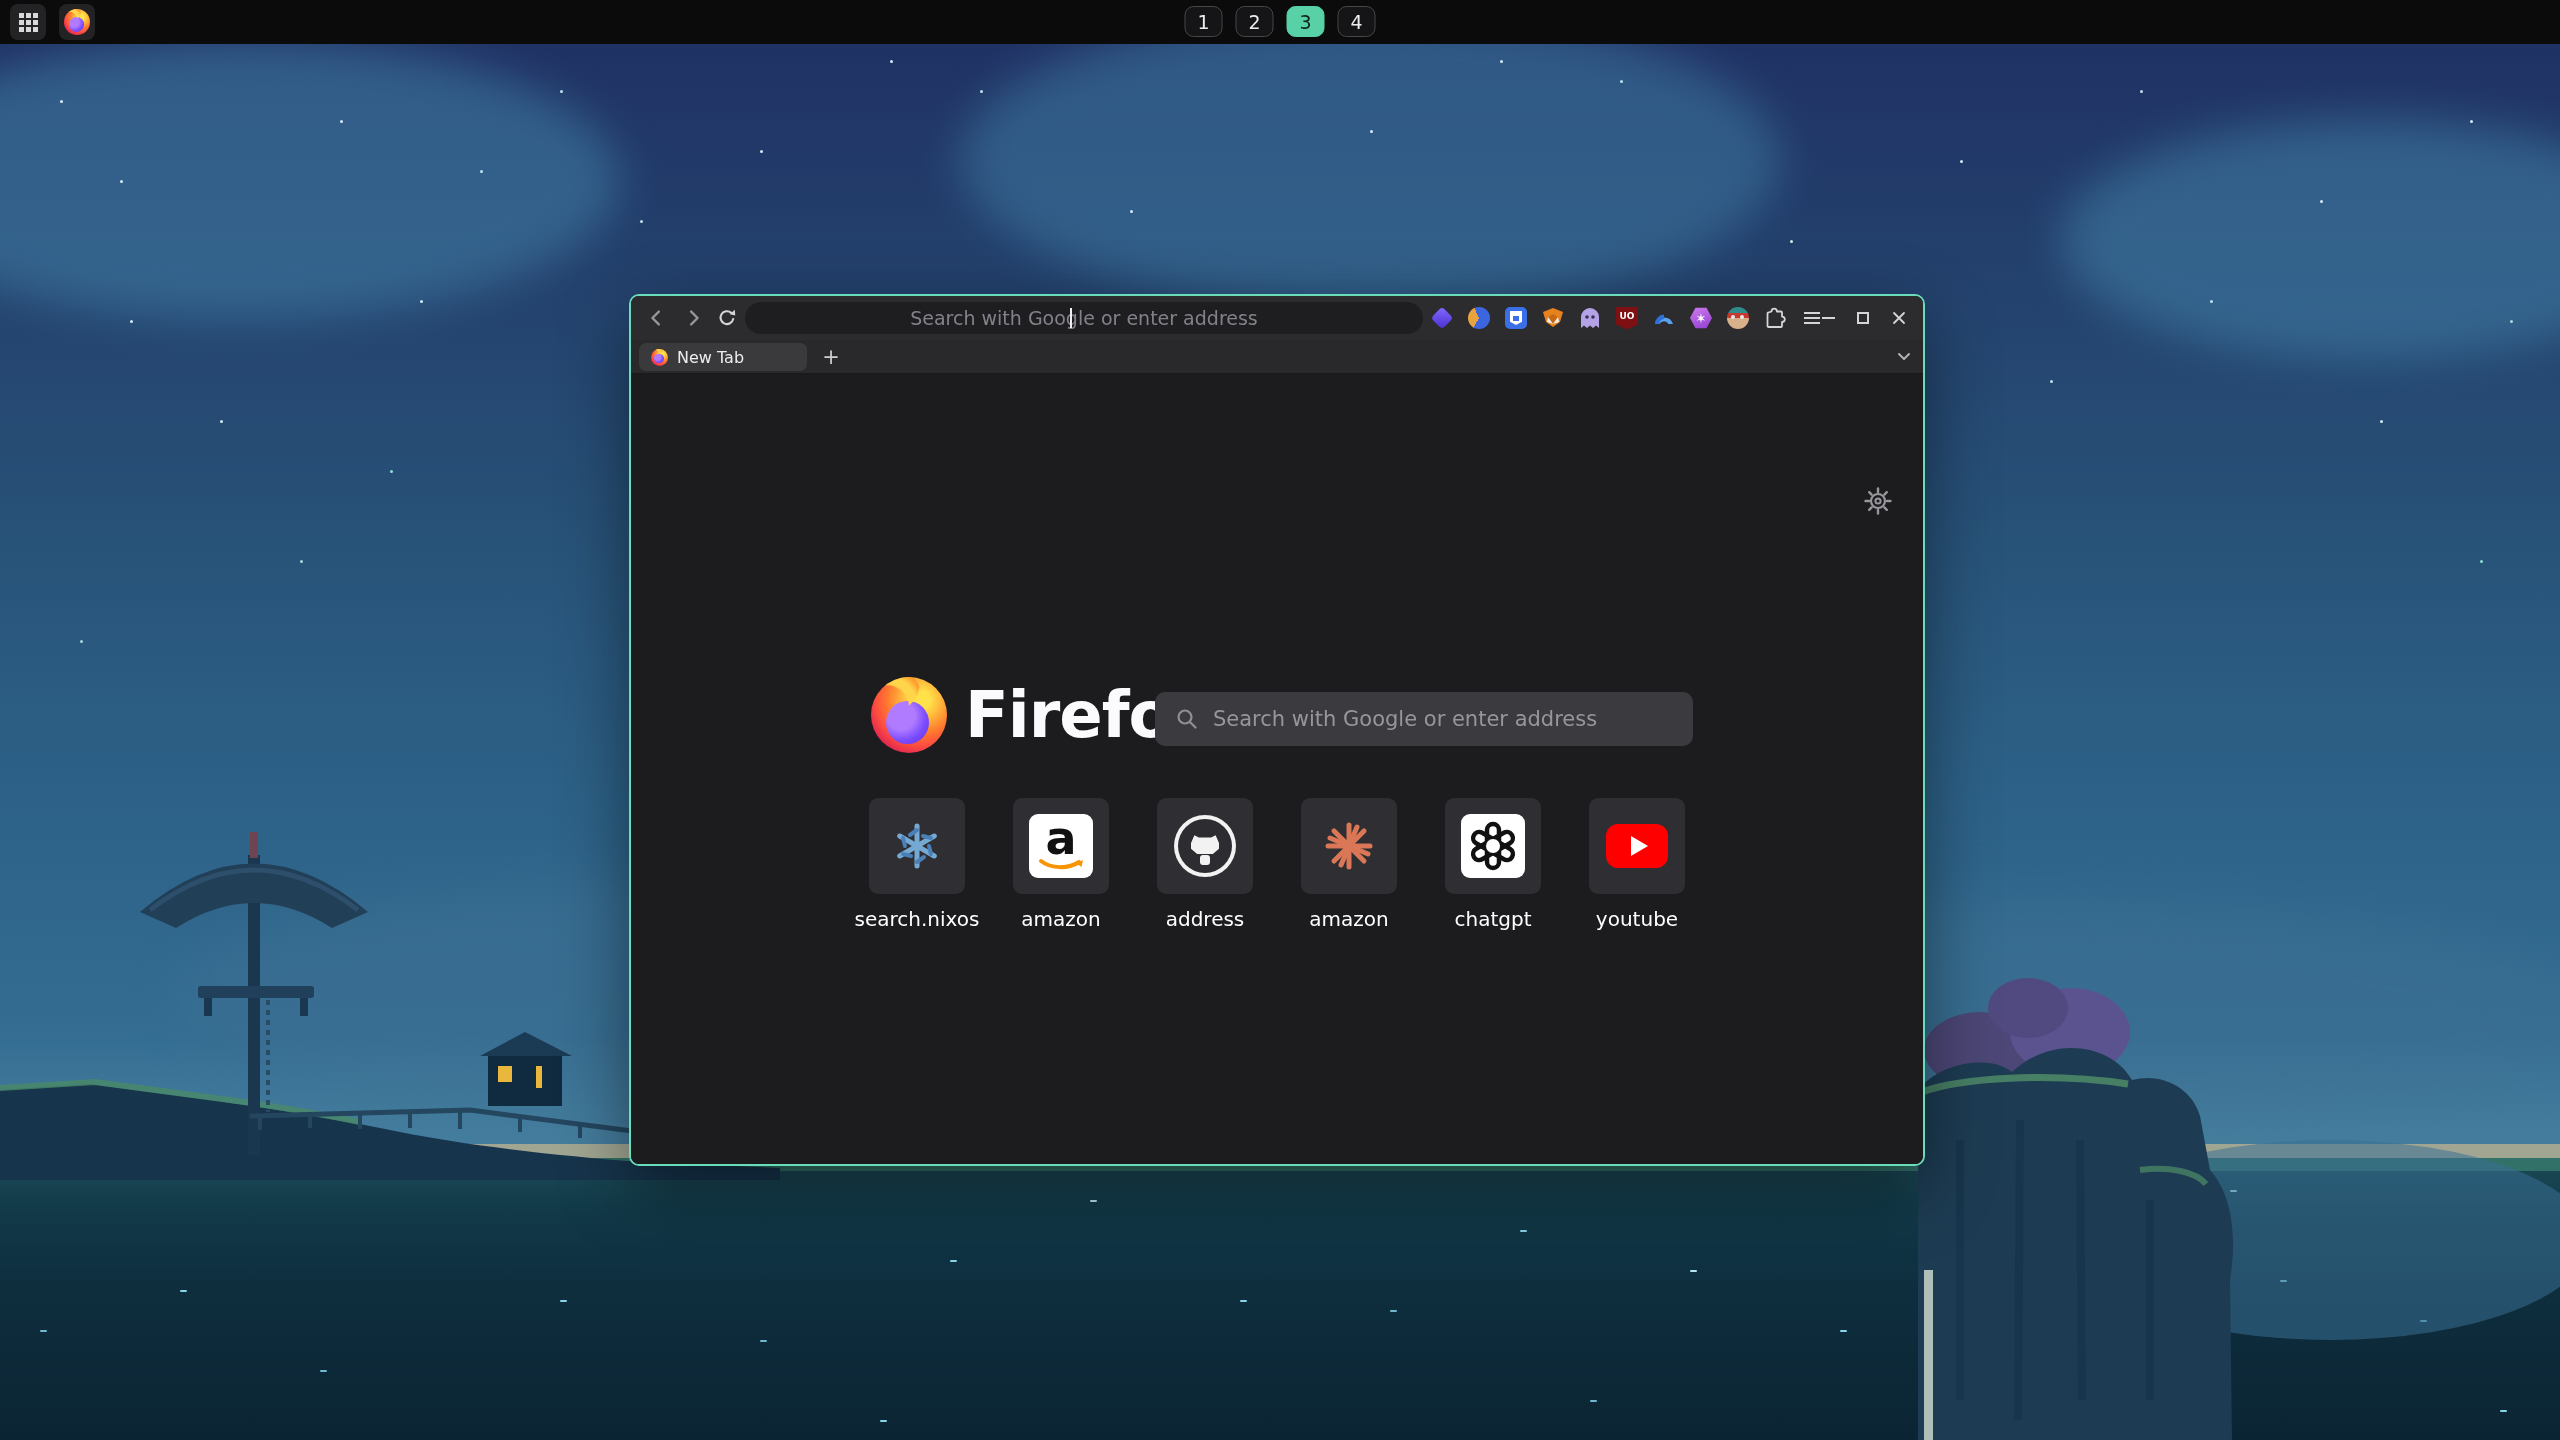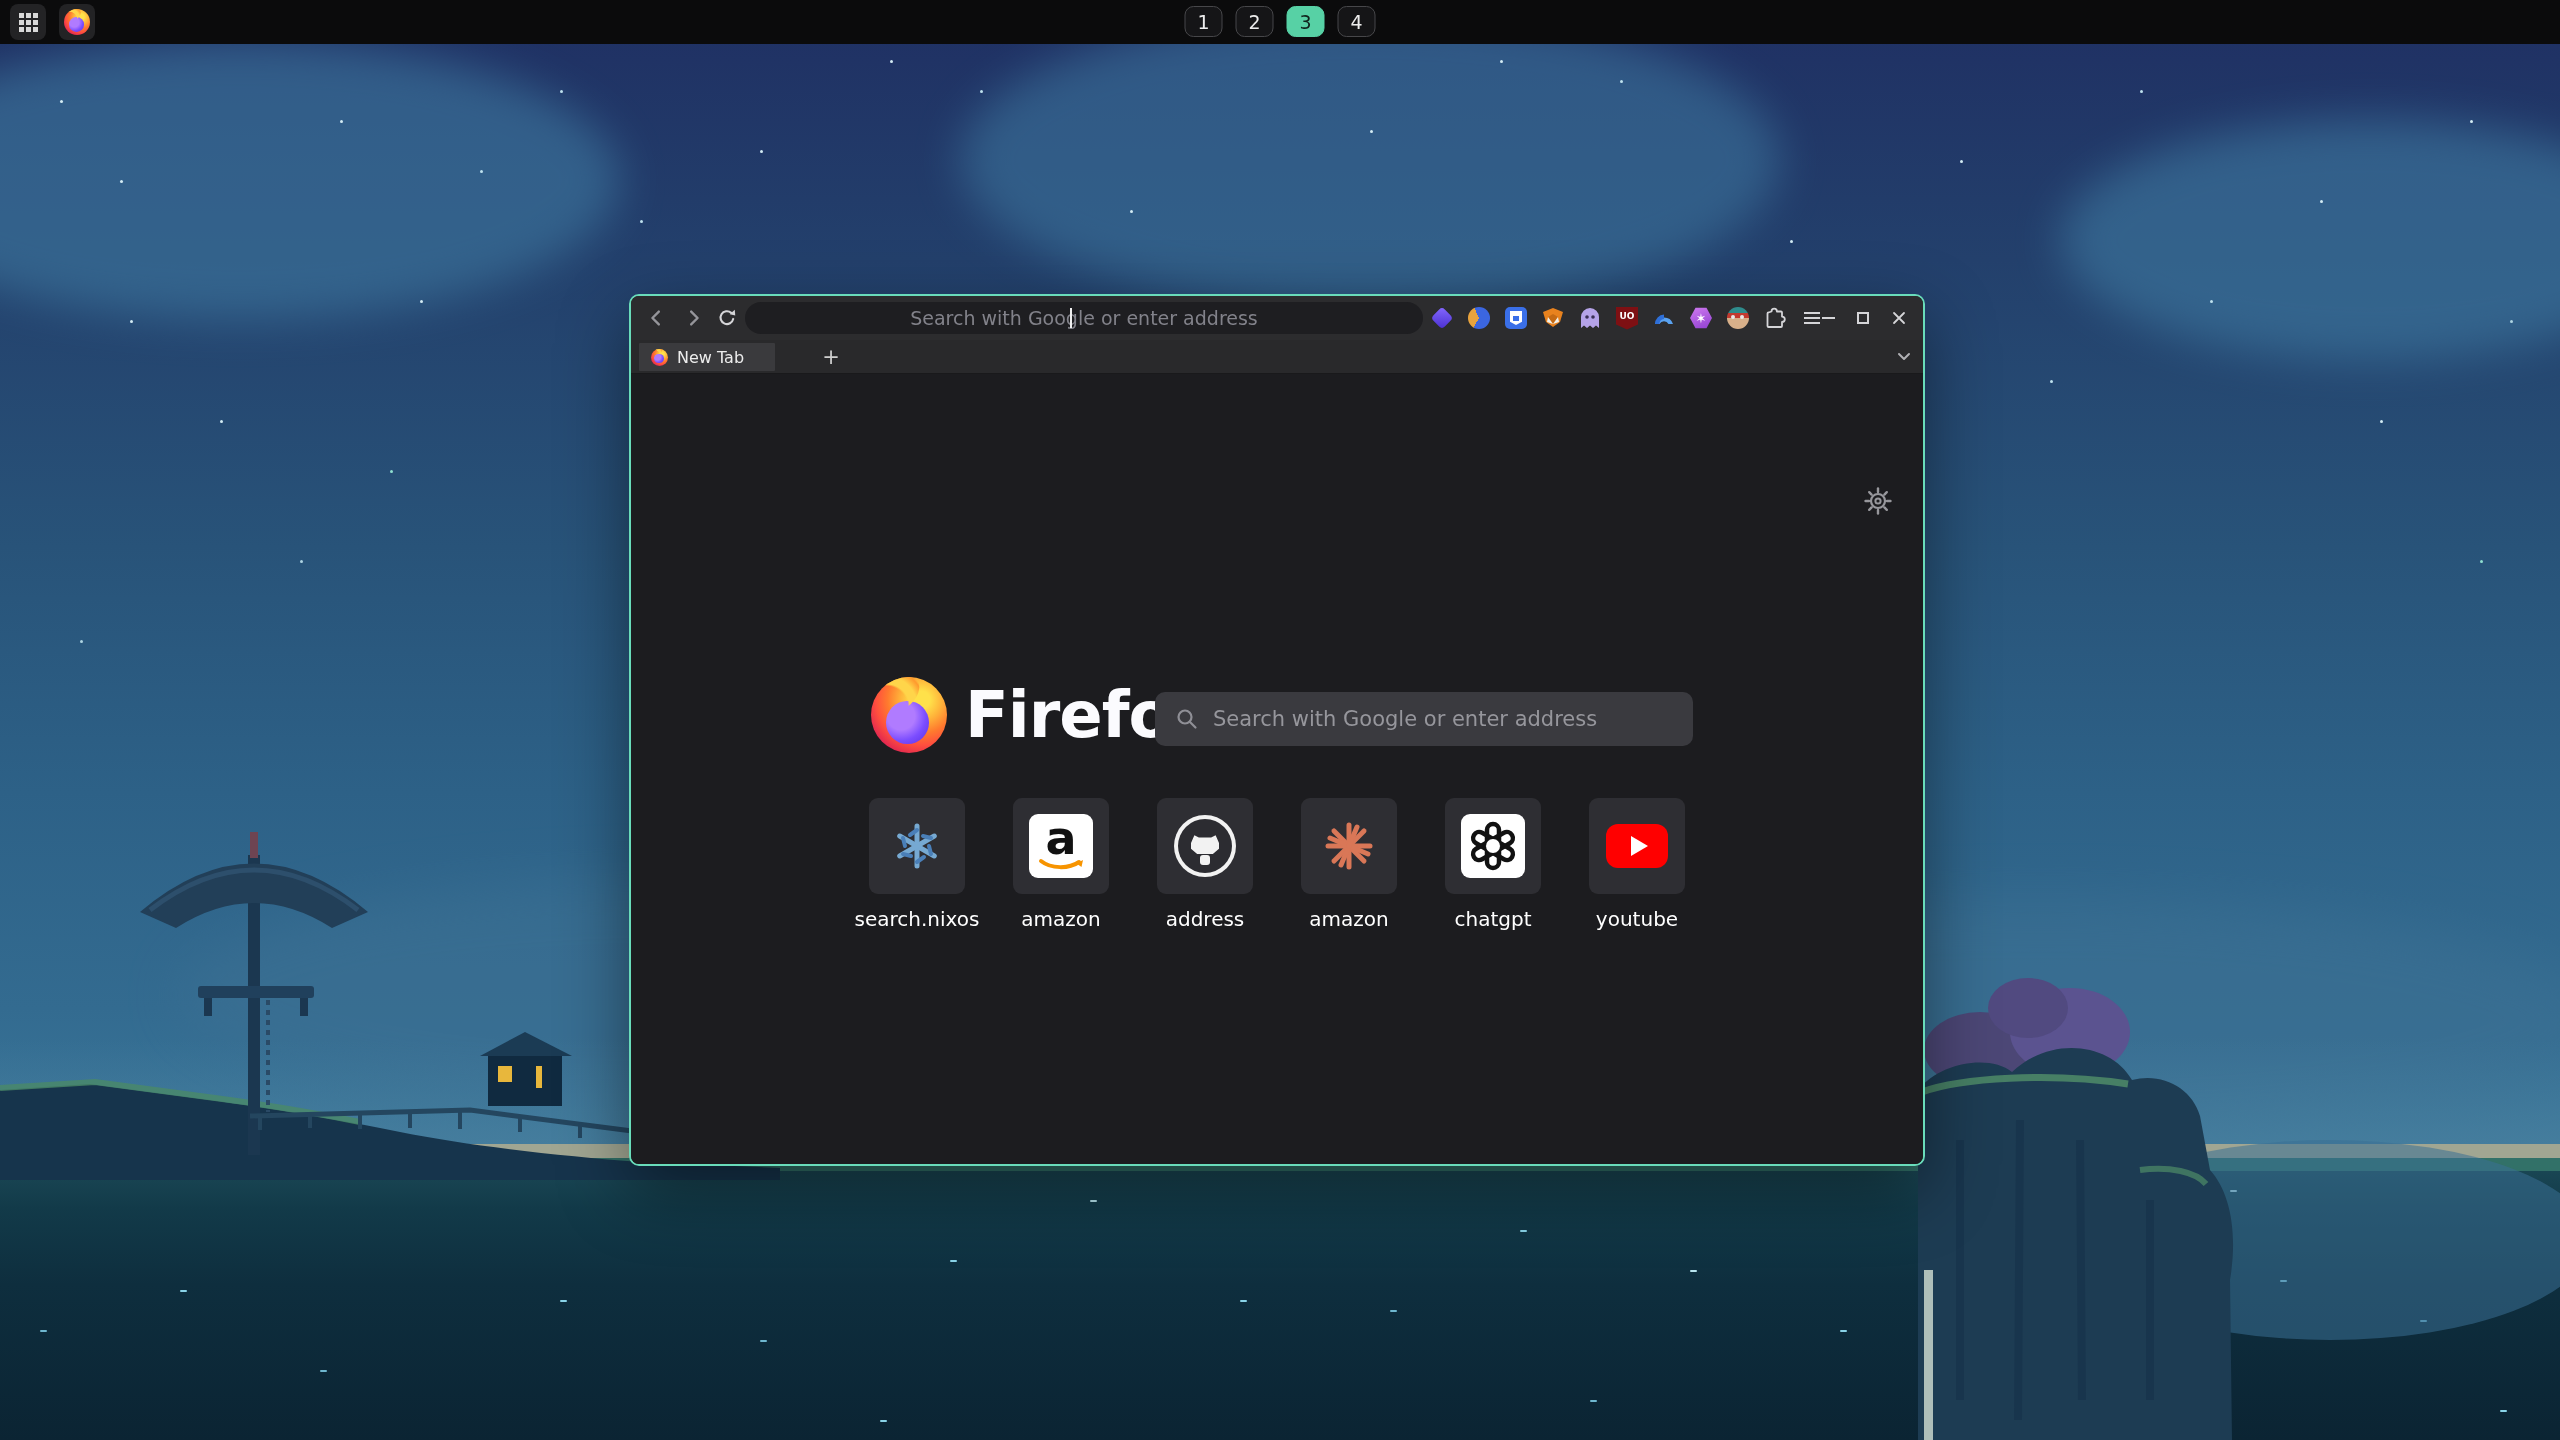--- a/index.html
+++ b/index.html
@@ -81,21 +81,21 @@
     background:linear-gradient(180deg,#2e8c8c 0 26%,#c23a30 26% 52%,#d8b08a 52% 100%); }
   .gogglface::after { content:""; position:absolute; left:4px; top:8px; width:4px; height:4px; border-radius:50%;
     background:#e8e8e8; box-shadow:9px 0 #e8e8e8; }
   .hamburger { display:flex; flex-direction:column; gap:3px; }
   .hamburger span { width:16px; height:2px; background:#d5d5d8; }
   .win-controls { position:absolute; right:16px; top:9px; display:flex; gap:22px; align-items:center; height:26px; }
   .minimize-bar { width:13px; height:2px; background:#d5d5d8; }
   .maximize-box { width:12px; height:12px; border:2px solid #d5d5d8; }
   
   .tabbar { position:relative; height:34px; background:#29292b; flex:none; border-bottom:1px solid #19191b; }
-  .tab { position:absolute; left:8px; top:3px; width:136px; height:28px; border-radius:1px; background:#3a3a3d;
+  .tab { position:absolute; left:8px; top:3px; width:168px; height:28px; border-radius:7px; background:#3a3a3d;
     display:flex; align-items:center; gap:9px; padding:0 12px; font-size:16px; color:#ececec; }
   .newtab-plus { position:absolute; left:186px; top:3px; width:28px; height:28px; display:flex; align-items:center;
     justify-content:center; color:#cfcfcf; font-size:21px; border-radius:6px; }
   .tab-chev { position:absolute; right:8px; top:6px; }
   
   .content { position:relative; flex:1; background:#1c1c1f; }
   .gear { position:absolute; right:30px; top:112px; }
   .ff { border-radius:50%; position:relative; overflow:hidden;
     background:radial-gradient(circle at 66% 30%, #ffe14a 0 12%, #ffb43a 28%, #ff7a2e 46%, #ff4f3e 62%, #e22850 78%, #a8226e 92%, #7a1d6e 100%); }
   .ff::before { content:""; position:absolute; left:20%; top:32%; width:56%; height:56%; border-radius:50%;

